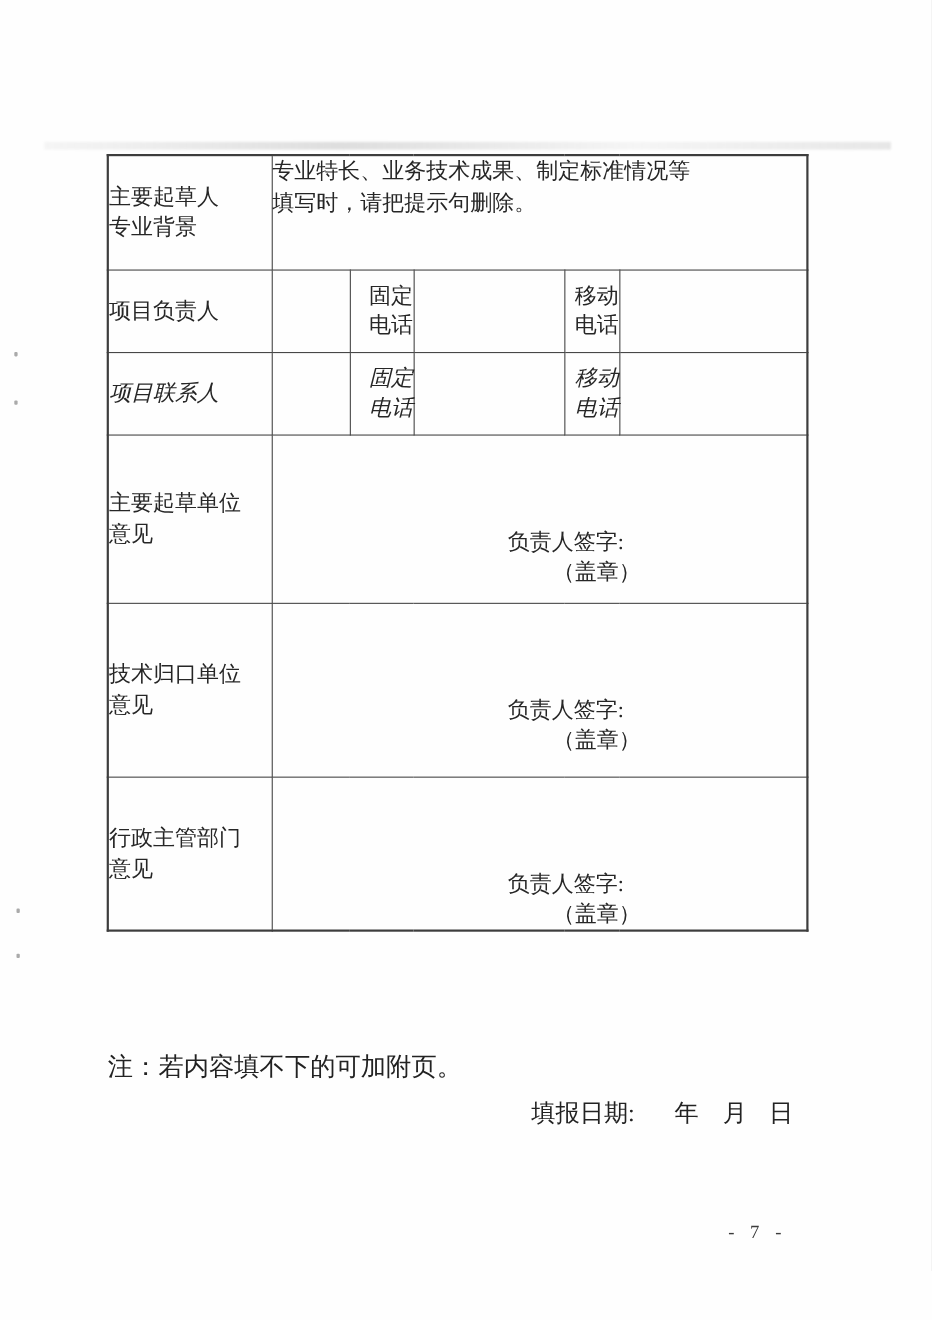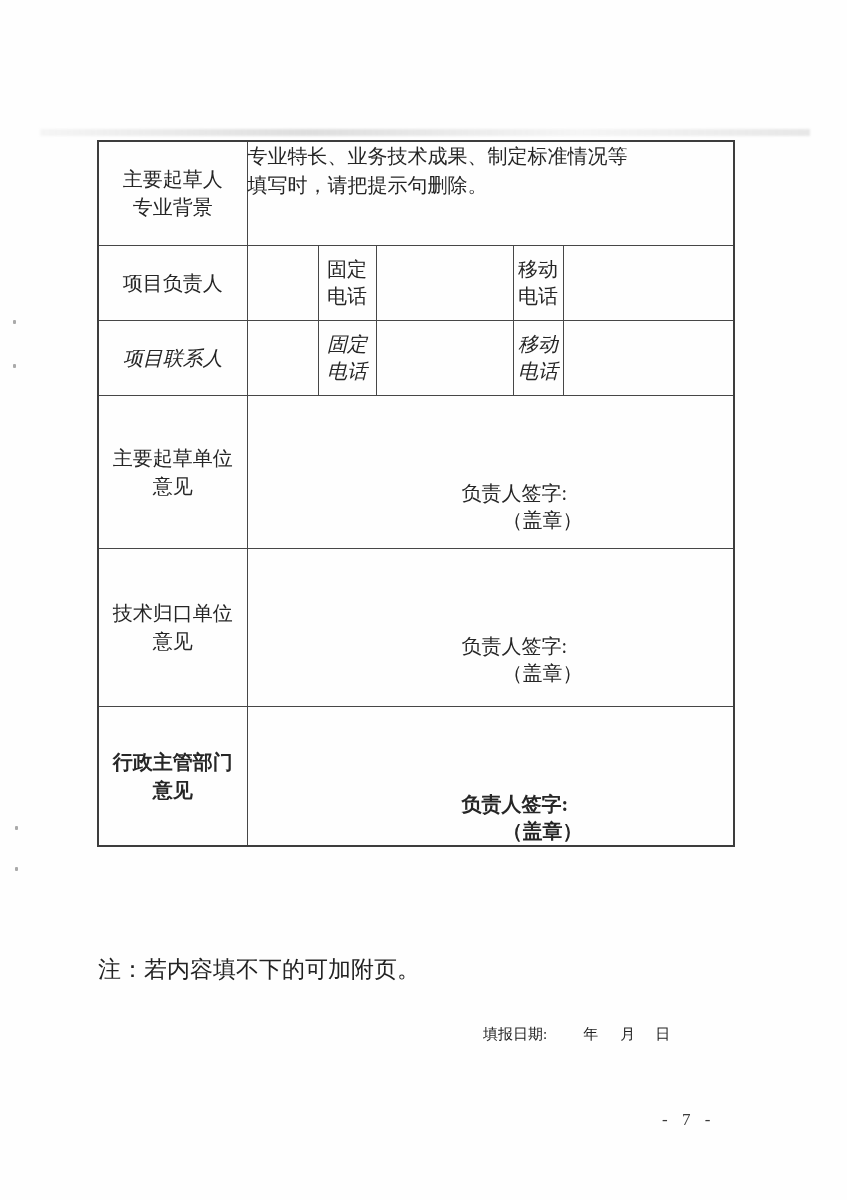--- a/index.html
+++ b/index.html
@@ -48,26 +48,25 @@
     table-layout: fixed;
     border: 2px solid #3d3d3d;
   }
   .form-table td {
     border: 1px solid #474747;
     padding: 0;
     font-size: 20px;
     color: #262626;
   }
   .lbl {
-    text-align: center;
     vertical-align: middle;
     line-height: 28px;
   }
   .phone-lbl {
-    text-align: center;
+    text-align: right;
     vertical-align: middle;
     line-height: 27px;
   }
   .hint-cell {
     vertical-align: top;
     padding: 26px 12px 0 10px;
     line-height: 29px;
   }
   .opinion-cell {
     vertical-align: top;
@@ -79,36 +78,35 @@
   }
   .seal-line {
     margin-left: 41px;
   }
   .r1 { height: 104px; }
   .r2 { height: 75px; }
   .r3 { height: 75px; font-style: italic; }
   .r4 { height: 73px; }
   .r5 { height: 153px; }
   .r6 { height: 158px; padding-left: 36px; }
-  .r7 { height: 109px; font-weight: bold; }
+  .r7 { height: 109px; }
   .footnote {
     position: absolute;
     left: 98px;
     top: 954px;
     font-size: 23px;
     color: #222;
   }
   .date-line {
     position: absolute;
     left: 483px;
     top: 997px;
-    font-size: 15px;
+    font-size: 22px;
     color: #222;
     white-space: nowrap;
-    margin-top: 28px;
   }
   .date-line .y { margin-left: 36px; }
   .date-line .m { margin-left: 22px; }
   .date-line .d { margin-left: 20px; }
   .page-number {
     position: absolute;
     left: 662px;
     top: 1110px;
     font-size: 17px;
     letter-spacing: 5px;

